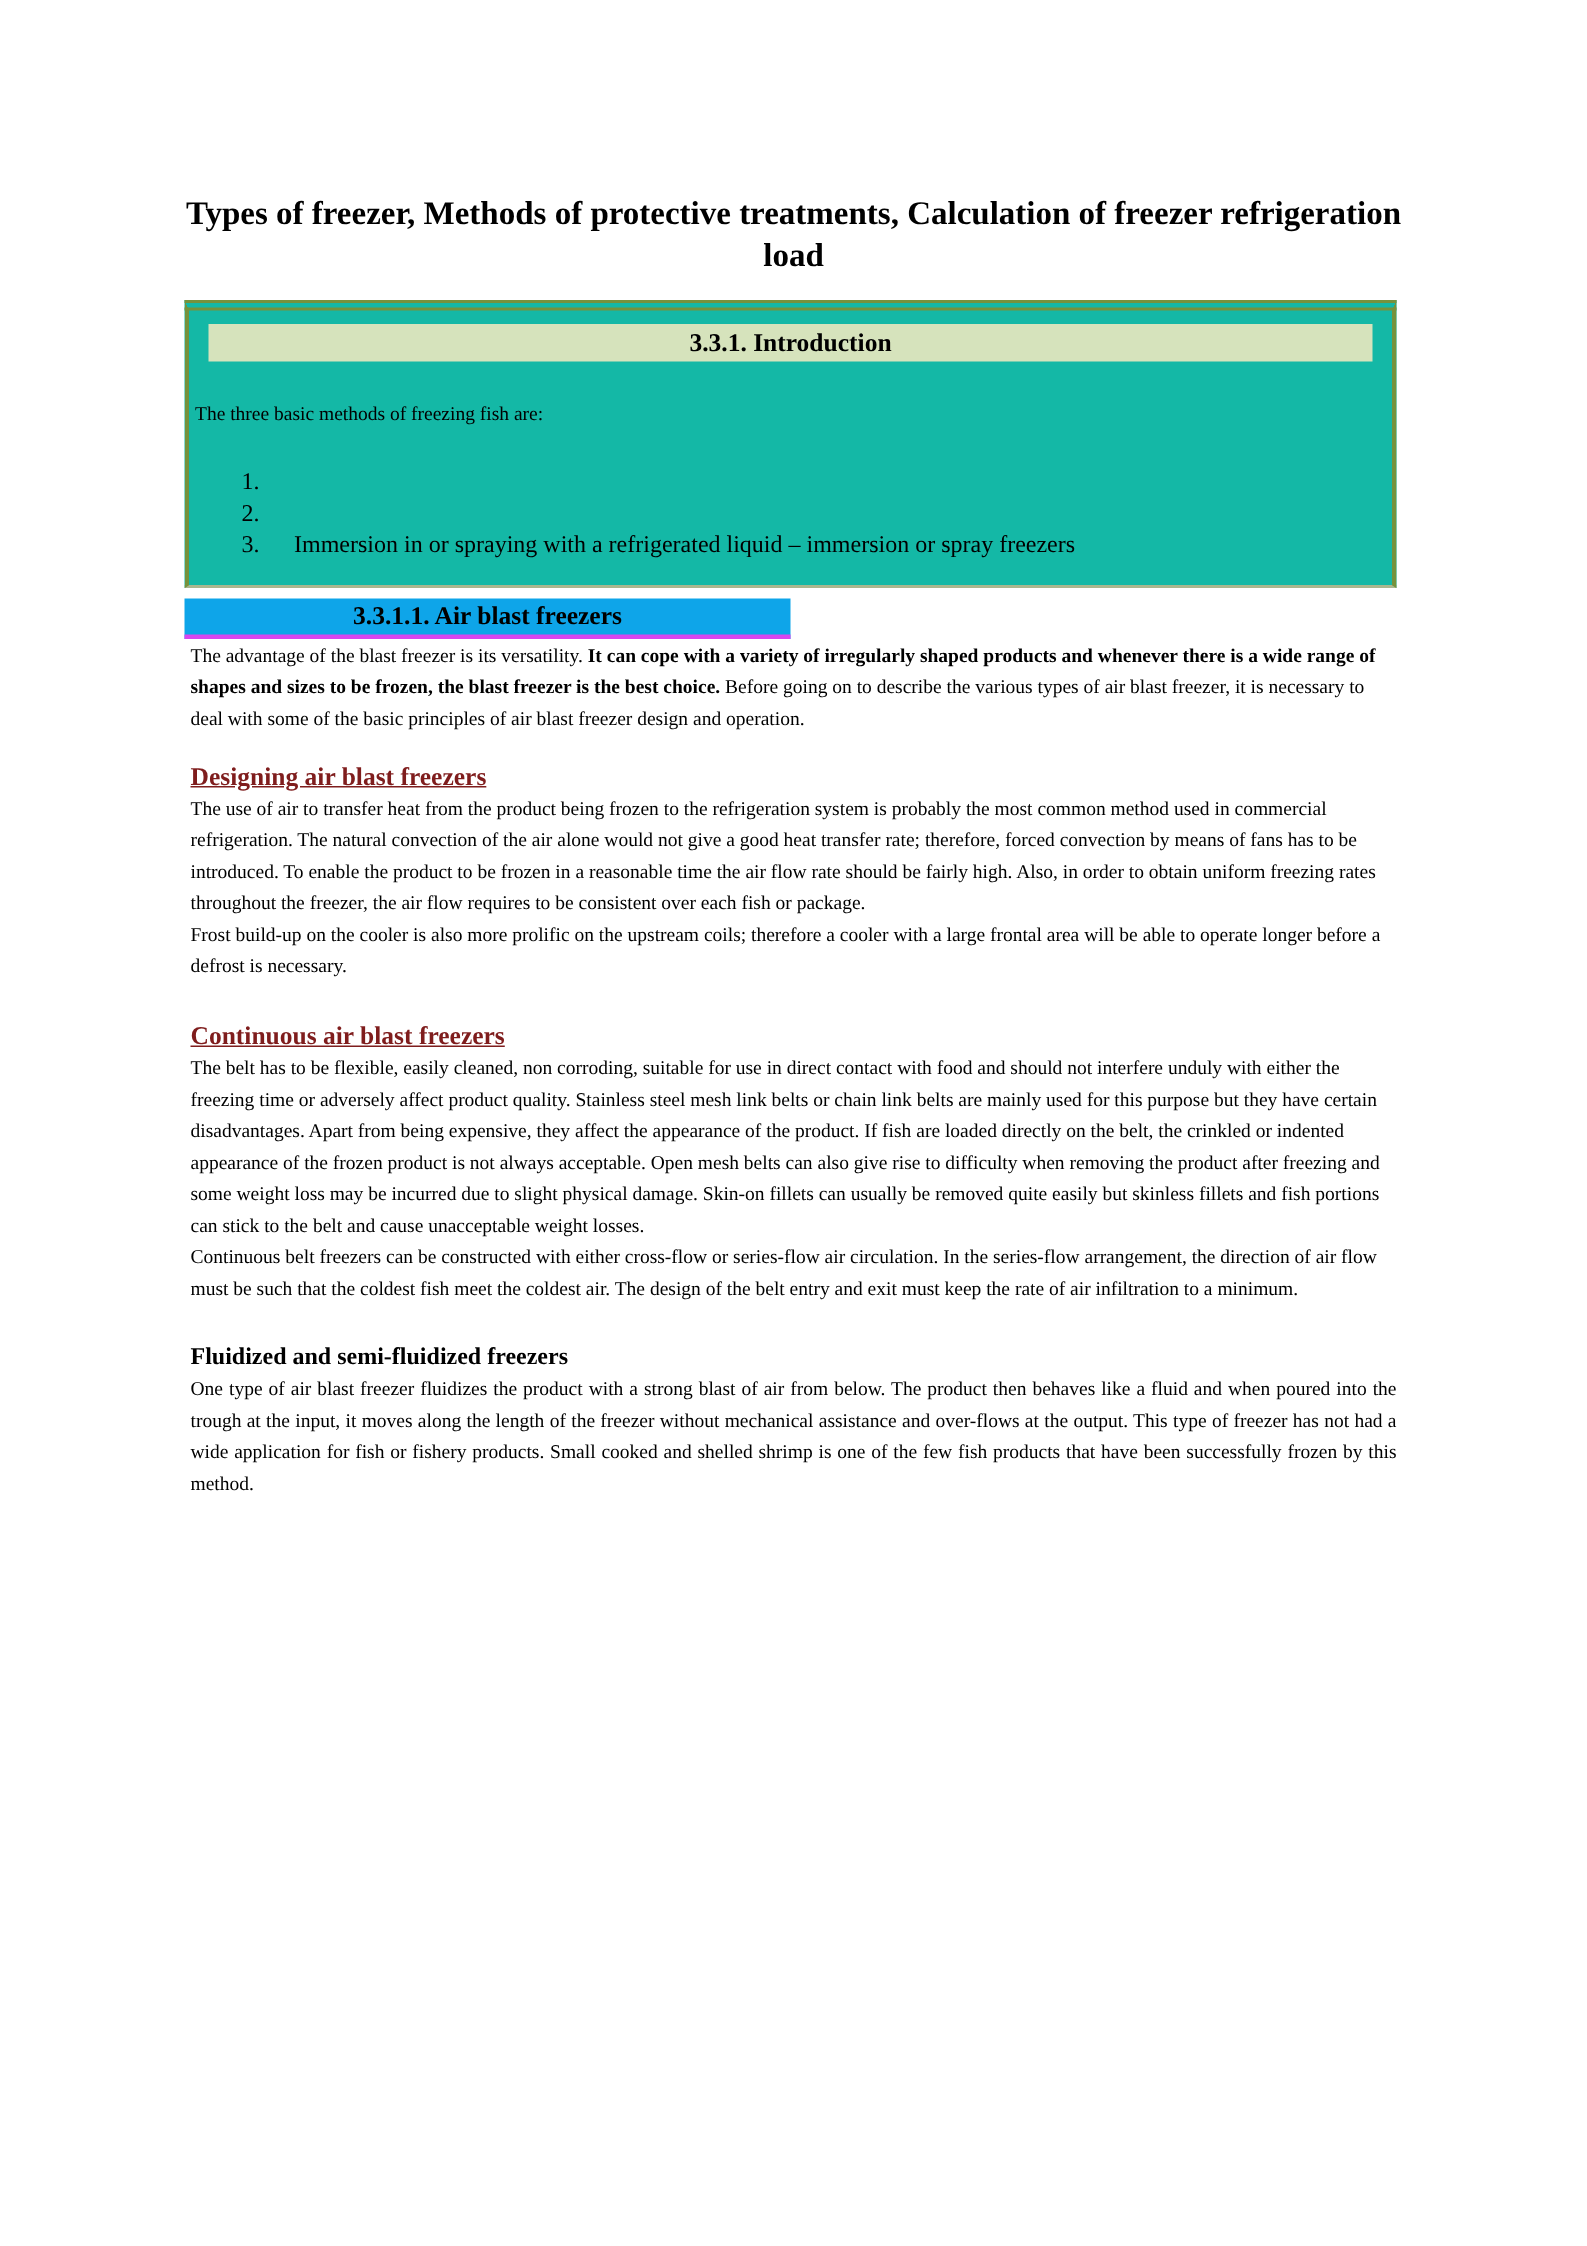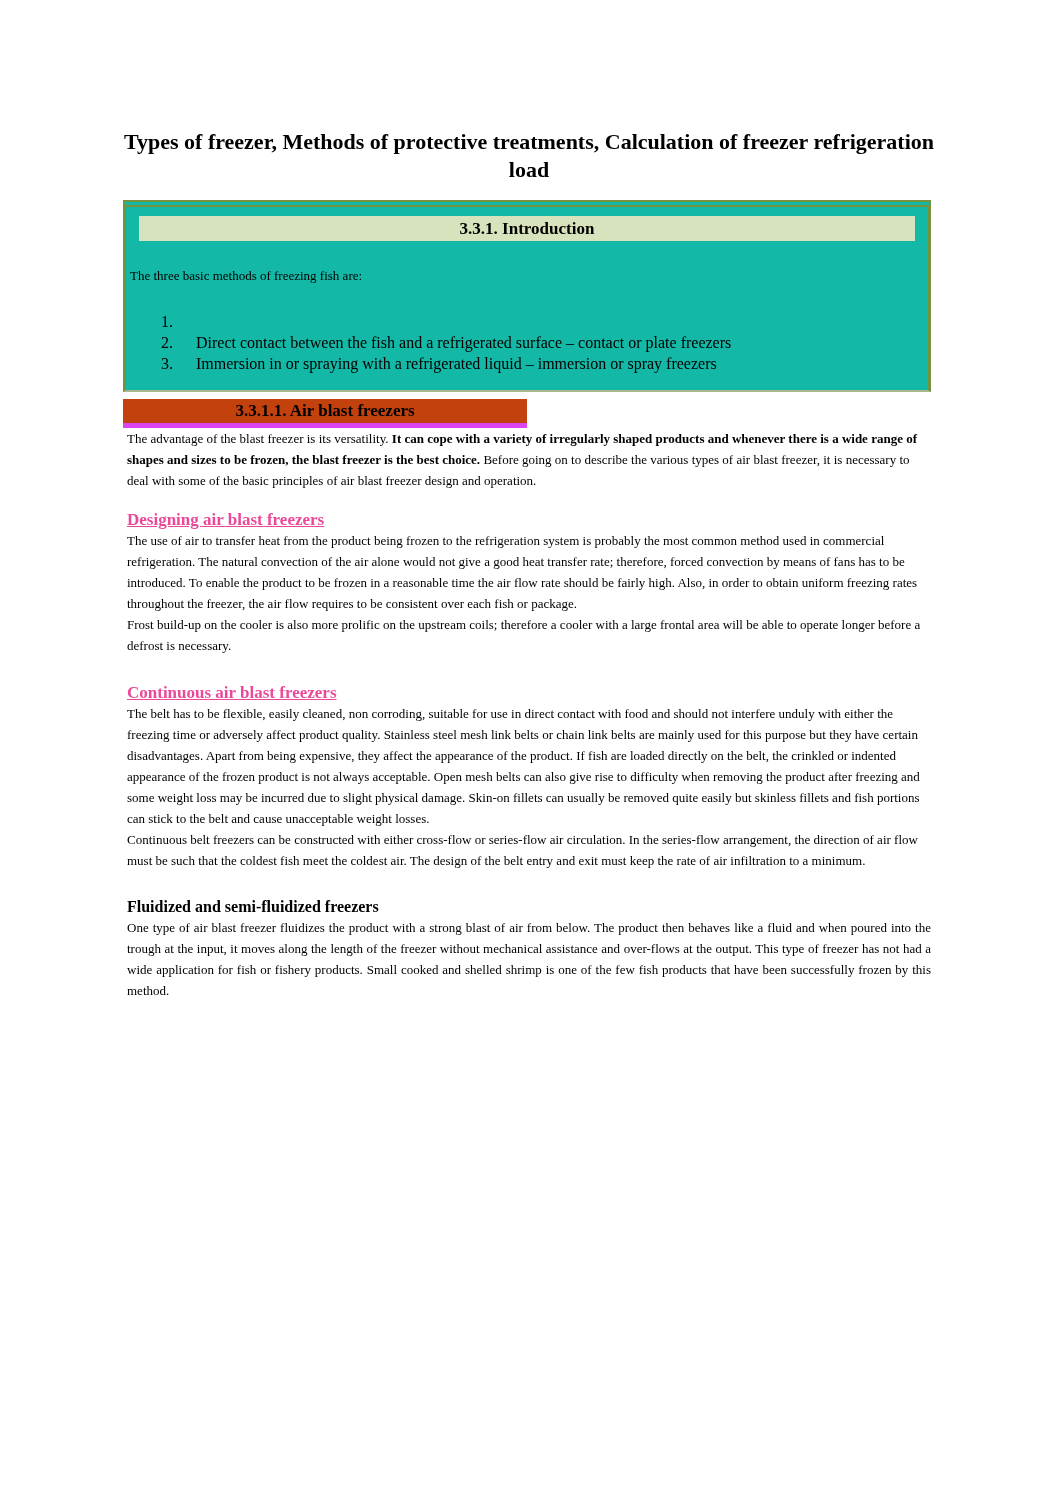--- a/index.html
+++ b/index.html
@@ -63,22 +63,22 @@
   .intro-list li {
     display: flex;
   }
   .intro-list .num {
     width: 35px;
     flex: 0 0 35px;
   }
   .section-bar {
     margin: 7px 0 0 123px;
     width: 404px;
-    background: #c2410c;
-    border-bottom: 5px solid #d946ef;
+    background: #0ea5e9;
+    border-bottom: 3px solid #d946ef;
     text-align: center;
     font-weight: bold;
     font-size: 17px;
     line-height: 24px;
   }
   .body-copy {
     margin-left: 127px;
     width: 804px;
     font-size: 13px;
     line-height: 21px;
@@ -86,21 +86,21 @@
   p.body-copy { margin-top: 0; margin-bottom: 0; }
   .p1 { margin-top: 27px; }
   .p2 { margin-top: 30px; }
   .p3 { margin-top: 19px; }
   .p4 { margin-top: 30px; }
   .p5 { margin-top: 17px; }
   .p6 { margin-top: 0; text-align: justify; }
   .link-heading {
     display: inline-block;
     margin: 19px 0 0 127px;
-    color: #ec4899;
+    color: #7f1d1d;
     font-weight: bold;
     font-size: 17px;
     text-decoration: underline;
     cursor: pointer;
   }
   .lh1 { margin-top: 19px; }
   .lh2 { margin-top: 27px; }
   .sub-heading {
     margin: 25px 0 0 127px;
     width: 804px;
@@ -119,21 +119,20 @@
 
   <div class="intro-box">
     <div class="green-bar">3.3.1. Introduction</div>
     <div class="intro-lead">The three basic methods of freezing fish are:</div>
     <ol class="intro-list">
       <li>
         <span class="num">1.</span>
       </li>
       <li>
         <span class="num">2.</span>
-        <span>Direct contact between the fish and a refrigerated surface – contact or plate freezers</span>
       </li>
       <li>
         <span class="num">3.</span>
         <span>Immersion in or spraying with a refrigerated liquid – immersion or spray freezers</span>
       </li>
     </ol>
   </div>
 
   <div class="section-bar">3.3.1.1. Air blast freezers</div>
 

